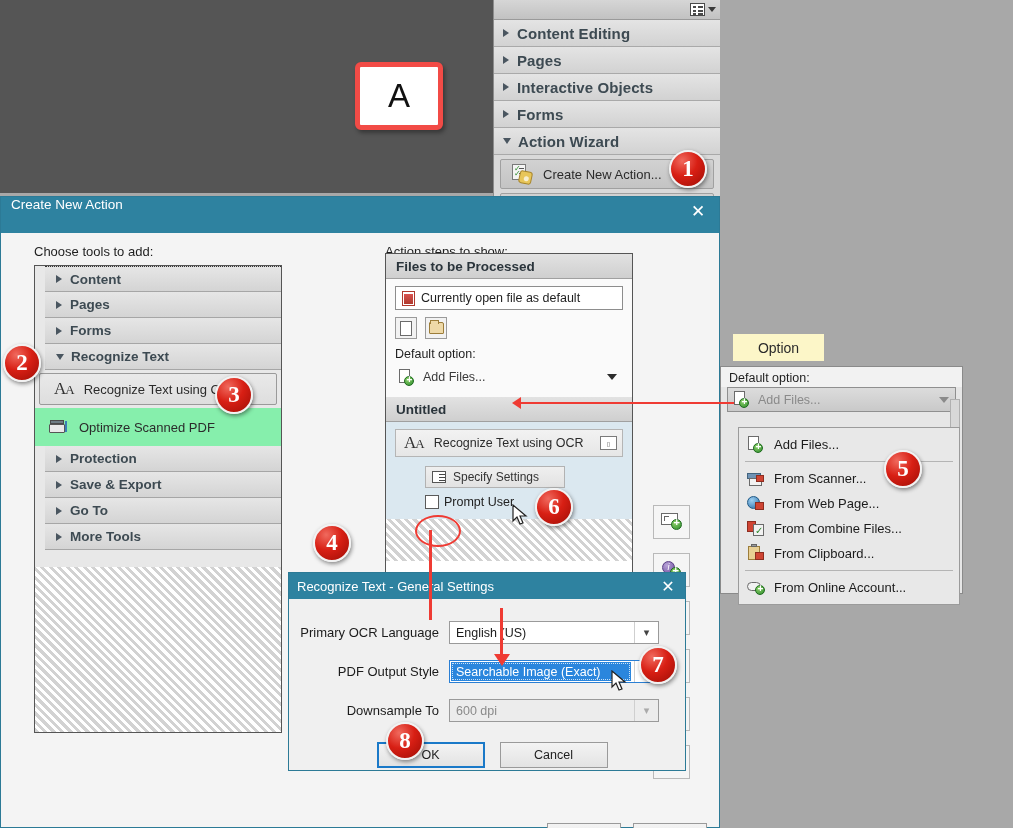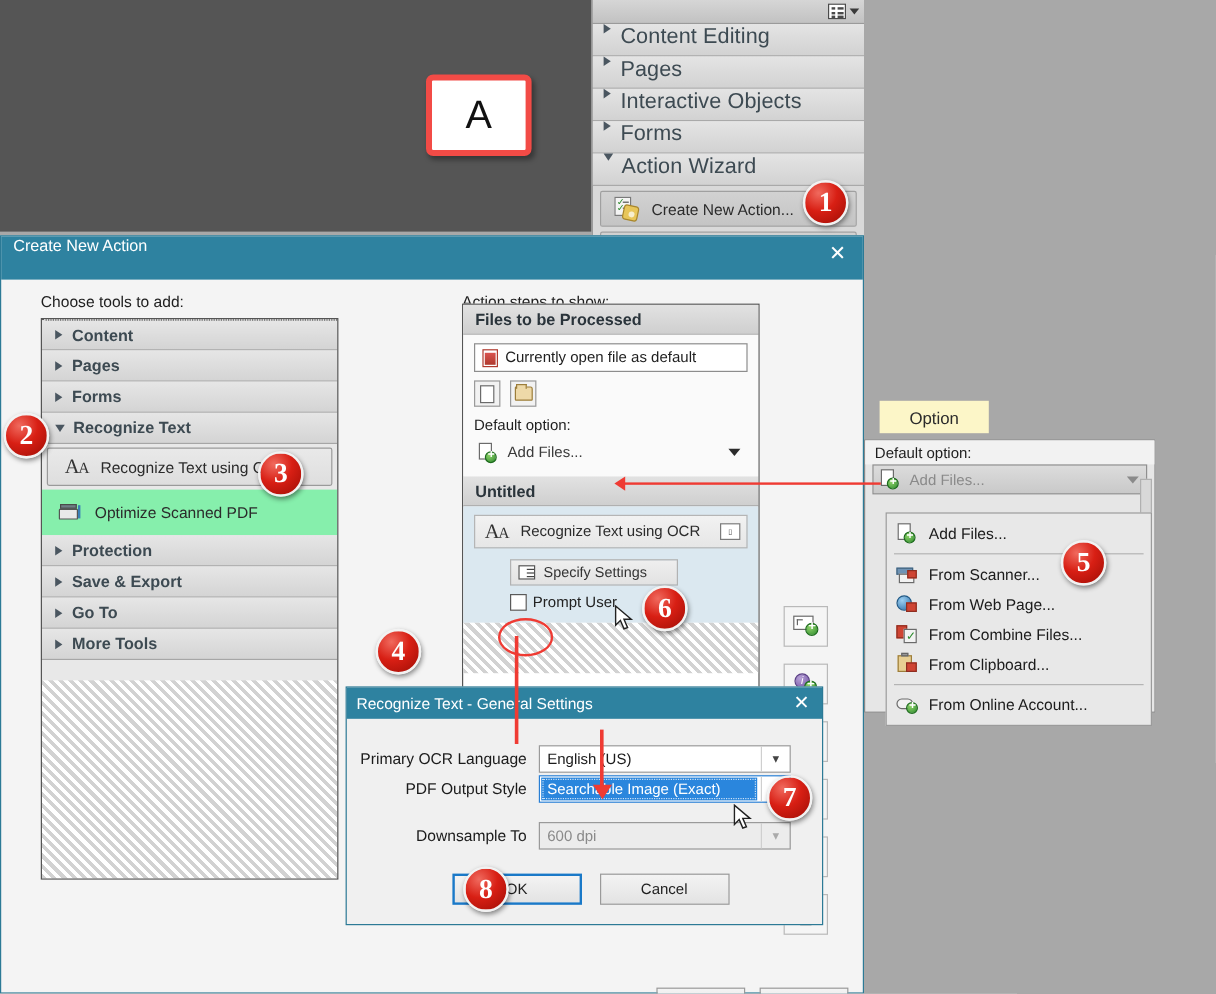--- a/index.html
+++ b/index.html
@@ -44,24 +44,24 @@
   }
   .grid-icon::after {
     content: ""; position: absolute; left: 7px; top: 2px; width: 5px; height: 2px;
     background: #4a4a4a; box-shadow: 0 4px 0 #4a4a4a, 0 7px 0 #4a4a4a;
   }
   .caret-tiny {
     width: 0; height: 0; border-left: 4px solid transparent;
     border-right: 4px solid transparent; border-top: 5px solid #3a3a3a;
   }
   .rs-row {
-    height: 27px; display: flex; align-items: flex-start; padding-left: 9px;
+    height: 27px; display: flex; align-items: center; padding-left: 9px;
     background: linear-gradient(#e4e4e4,#d2d2d2);
     border-bottom: 1px solid #a9a9a9;
-    font-size: 18px; font-weight: normal; color: #3d4a52;
+    font-size: 15px; font-weight: bold; color: #3d4a52;
     letter-spacing: .1px;
   }
   .tri-right { width:0;height:0;border-top:4px solid transparent;border-bottom:4px solid transparent;border-left:6px solid #4a5660;margin-right:8px;}
   .tri-down  { width:0;height:0;border-left:4px solid transparent;border-right:4px solid transparent;border-top:6px solid #4a5660;margin-right:7px;}
   .rs-sub {
     margin: 4px 6px 0 6px; height: 30px;
     background: linear-gradient(#d2d2d2,#c4c4c4);
     border: 1px solid #a0a0a0; border-radius: 2px;
     display: flex; align-items: center; padding-left: 10px;
     font-size: 13px; color: #2b2b2b;
@@ -117,21 +117,21 @@
   
   .tool-list {
     position:absolute; left:33px; top:32px; width:248px; height:468px;
     border:1px solid #555; background:#e8e8e8;
     overflow:hidden;
   }
   .tool-row {
     height:26px; display:flex; align-items:center; padding-left:11px;
     background:linear-gradient(#e6e6e6,#d4d4d4);
     border-bottom:1px solid #a6a6a6;
-    font-size:13.5px; font-weight:bold; color:#3d4a52;
+    font-size:13.5px; font-weight:bold; color:#3d4a52;margin-left:10px;
   }
   .tool-row.first { border-top:1px dotted #333; }
   .tool-sub {
     height:38px; display:flex; align-items:center; padding-left:14px;
     background:#86efac; font-size:13px; color:#2b2b2b; font-weight:normal;
   }
   .tool-sub.selected {
     margin:3px 4px; height:32px;
     background:linear-gradient(#e9e9e9,#dedede);
     border:1px solid #9a9a9a; border-radius:2px;
@@ -621,21 +621,21 @@
     </div>
   </div>
 
   <div class="rtgs">
     <div class="rtgs-title">
       <span class="t">Recognize Text - General Settings</span>
       <span class="rtgs-close">✕</span>
     </div>
 
     <div style="padding-top:22px;">
-      <div class="frow" style="margin-bottom:2px;">
+      <div class="frow" style="margin-bottom:16px;">
         <div class="flabel">Primary OCR Language</div>
         <div class="fctl">
           <span>English (US)</span>
           <span class="chev">▾</span>
         </div>
       </div>
 
       <div class="frow" style="margin-bottom:16px;">
         <div class="flabel">PDF Output Style</div>
         <div class="fctl selected">

